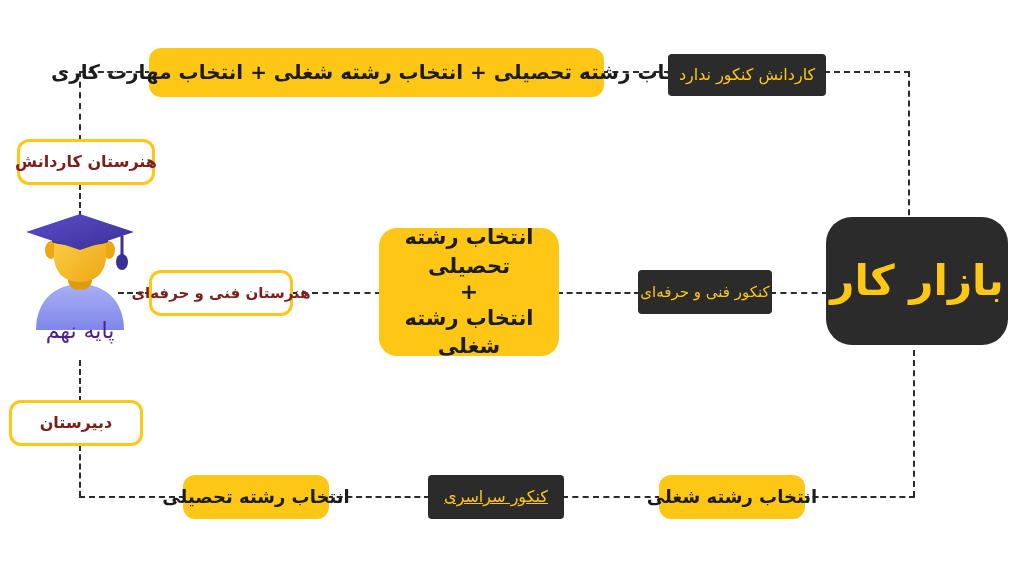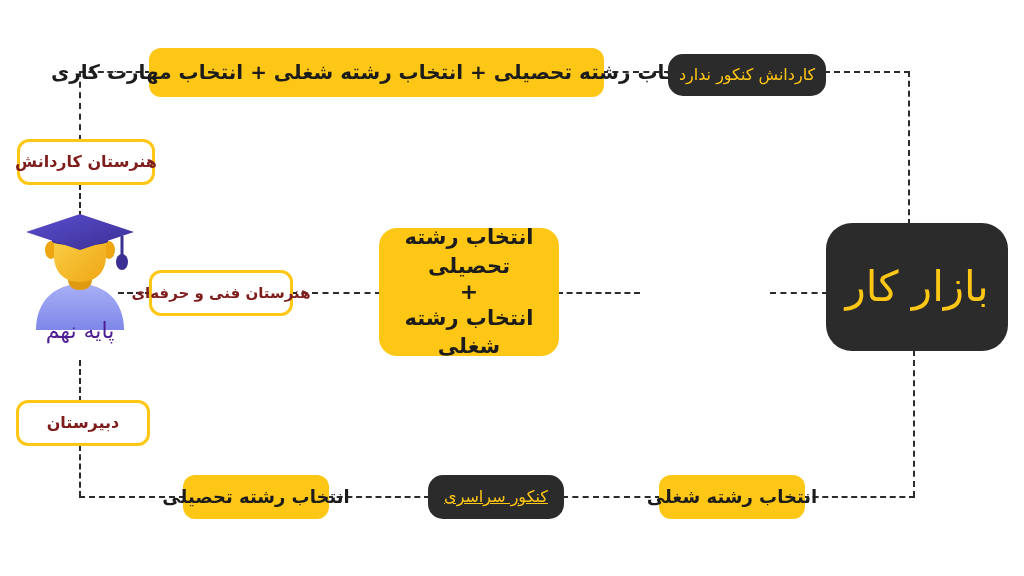--- a/index.html
+++ b/index.html
@@ -58,21 +58,21 @@
     color: #7f1d1d;
     border: 3px solid #FFC715;
     border-radius: 12px;
     font-weight: bold;
   }
 
   
   .node.dark {
     background: #2b2b2b;
     color: #FFC715;
-    border-radius: 15px;
+    border-radius: 4px;
     font-weight: normal;
   }
 
   
   #box-top-choice {
     left: 149px; top: 48px;
     width: 455px; height: 49px;
     font-size: 20px;
   }
   #box-kardanesh-konkur {
@@ -84,46 +84,46 @@
     left: 17px; top: 139px;
     width: 138px; height: 46px;
     font-size: 16px;
   }
   #box-honarestan-fani {
     left: 149px; top: 270px;
     width: 144px; height: 46px;
     font-size: 15px;
   }
   #box-dabirestan {
-    left: 16px; top: 400px;
+    left: 9px; top: 400px;
     width: 134px; height: 46px;
     font-size: 16px;
   }
   #box-center-choice {
     left: 379px; top: 228px;
     width: 180px; height: 128px;
     font-size: 21px;
     border-radius: 18px;
     white-space: normal;
     flex-direction: column;
     padding: 6px 8px;
   }
   #box-center-choice .line { display: block; }
   #box-center-choice .plus { font-size: 22px; line-height: 1.1; }
   #box-konkur-fani {
     left: 638px; top: 270px;
     width: 134px; height: 44px;
     font-size: 15px;
   }
   #box-bazar-kar {
-    left: 826px; top: 223px;
+    left: 826px; top: 217px;
     width: 182px; height: 128px;
     font-size: 42px;
     border-radius: 26px;
-    font-weight: normal;
+    font-weight: bold;
   }
   #box-entekhab-tahsili {
     left: 183px; top: 475px;
     width: 146px; height: 44px;
     font-size: 18px;
   }
   #box-konkur-sarasari {
     left: 428px; top: 475px;
     width: 136px; height: 44px;
     font-size: 16px;
@@ -192,20 +192,21 @@
   <div class="node outline" id="box-honarestan-fani">هنرستان فنی و حرفه‌ای</div>
 
   <div class="node outline" id="box-dabirestan">دبیرستان</div>
 
   <div class="node yellow" id="box-center-choice">
     <span class="line">انتخاب رشته تحصیلی</span>
     <span class="plus">+</span>
     <span class="line">انتخاب رشته شغلی</span>
   </div>
 
+  <div class="node dark" id="box-konkur-fani">کنکور فنی و حرفه‌ای</div>
 
   <div class="node dark" id="box-bazar-kar">بازار کار</div>
 
   <div class="node yellow" id="box-entekhab-tahsili">انتخاب رشته تحصیلی</div>
 
   <div class="node dark" id="box-konkur-sarasari">کنکور سراسری</div>
 
   <div class="node yellow" id="box-entekhab-shoghli">انتخاب رشته شغلی</div>
 
   <div id="avatar-group">

